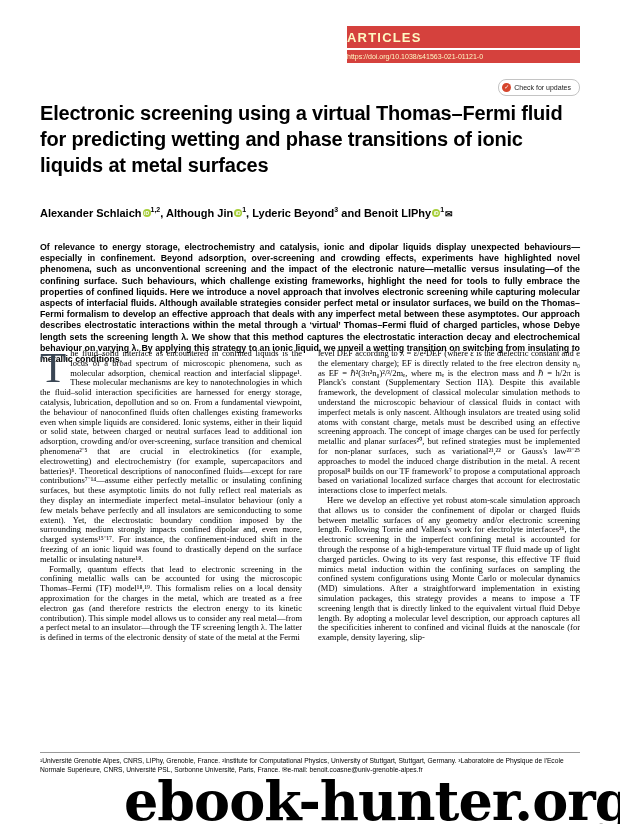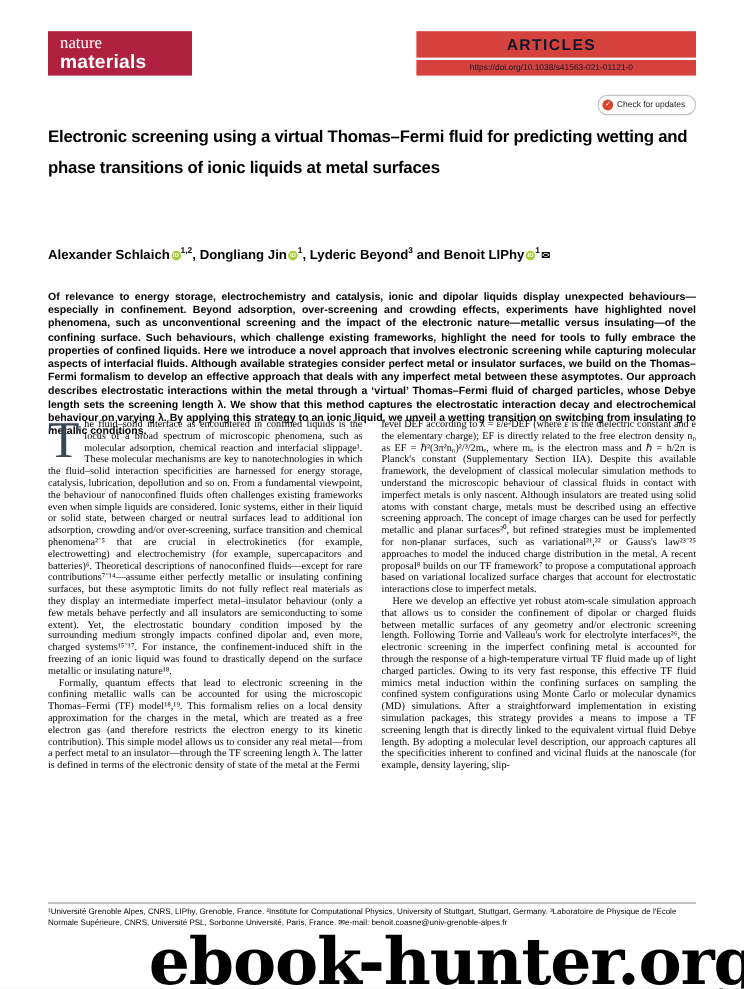--- a/index.html
+++ b/index.html
@@ -5,31 +5,31 @@
   html,body{margin:0;padding:0;background:#e8e8e8;}
   .page{position:relative;width:620px;height:824px;background:#ffffff;overflow:hidden;
         font-family:"Liberation Sans",sans-serif;color:#000;margin:0 auto;}
 
   
   .logo{position:absolute;left:40px;top:26px;width:120px;height:37px;
         background:var(--logo_bg,#b0203f);color:#fff;box-sizing:border-box;padding:3px 0 0 10px;}
   .logo-nature{font-family:"Liberation Serif",serif;font-size:14px;line-height:15px;}
   .logo-materials{font-weight:bold;font-size:16px;line-height:17px;letter-spacing:.2px;}
   .band{position:absolute;left:347px;right:40px;background:var(--banner_bg,#d5413d);
-        color:#0f172a;text-align:center;box-sizing:border-box;}
+        color:#fef9c3;text-align:left;box-sizing:border-box;}
   .band.articles{top:26px;height:22px;font-size:13px;font-weight:bold;letter-spacing:1.2px;padding:4px 8px 0 0;}
   .band.doi{top:50px;height:13px;font-size:7px;padding:3px 8px 0 0;}
   .check{position:absolute;right:40px;top:79px;height:15px;border:1px solid #c4c4c4;border-radius:8px;
          display:flex;align-items:center;gap:3px;padding:0 8px 0 3px;font-size:7px;color:#222;background:#fff;}
   .cm-icon{width:9px;height:9px;border-radius:50%;background:var(--crossmark_red,#d6452c);
            color:#fff;font-size:6px;line-height:9px;text-align:center;display:inline-block;}
 
   
   .title{position:absolute;left:40px;top:100px;width:548px;margin:0;
-         font-size:14px;line-height:26px;font-weight:bold;letter-spacing:-.2px;}
+         font-size:20px;line-height:26px;font-weight:bold;letter-spacing:-.2px;}
   .authors{position:absolute;left:40px;top:206px;width:540px;font-size:11px;font-weight:bold;}
   .authors sup{font-size:7px;}
   .orcid{display:inline-block;width:8px;height:8px;border-radius:50%;background:var(--orcid_green,#a6ce39);
          color:#fff;font-size:5px;line-height:8px;text-align:center;vertical-align:2px;margin-left:1px;font-weight:bold;}
   .env{font-size:9px;margin-left:1px;}
 
   
   .abstract{position:absolute;left:40px;right:40px;top:242px;margin:0;
             font-size:8.8px;line-height:11.2px;font-weight:bold;text-align:justify;}
 
@@ -51,36 +51,32 @@
   
   .watermark{position:absolute;left:124px;top:769px;z-index:5;
              font-family:"DejaVu Serif",serif;font-weight:bold;font-size:54px;
              letter-spacing:-1px;white-space:nowrap;color:#000;}
 </style>
 </head>
 <body>
 
 <div class="page">
 
-  <div class="logo">
-    <div class="logo-nature">nature</div>
-    <div class="logo-materials">materials</div>
-  </div>
   <div class="band articles">ARTICLES</div>
   <div class="band doi">https://doi.org/10.1038/s41563-021-01121-0</div>
   <div class="check">
     <span class="cm-icon">✓</span>
     <span>Check for updates</span>
   </div>
 
   <h1 class="title">Electronic screening using a virtual Thomas–Fermi fluid for predicting wetting and phase transitions of ionic liquids at metal surfaces</h1>
 
   <div class="authors">
     <span>Alexander Schlaich</span><span class="orcid">iD</span><sup>1,2</sup><span>, </span>
-    <span>Dongliang Jin</span><span class="orcid">iD</span><sup>1</sup><span>, </span>
+    <span>Although Jin</span><span class="orcid">iD</span><sup>1</sup><span>, </span>
     <span>Lyderic Beyond</span><sup>3</sup><span> and </span>
     <span>Benoit LIPhy</span><span class="orcid">iD</span><sup>1</sup><span class="env">✉</span>
   </div>
 
   <p class="abstract">Of relevance to energy storage, electrochemistry and catalysis, ionic and dipolar liquids display unexpected behaviours—especially in confinement. Beyond adsorption, over-screening and crowding effects, experiments have highlighted novel phenomena, such as unconventional screening and the impact of the electronic nature—metallic versus insulating—of the confining surface. Such behaviours, which challenge existing frameworks, highlight the need for tools to fully embrace the properties of confined liquids. Here we introduce a novel approach that involves electronic screening while capturing molecular aspects of interfacial fluids. Although available strategies consider perfect metal or insulator surfaces, we build on the Thomas–Fermi formalism to develop an effective approach that deals with any imperfect metal between these asymptotes. Our approach describes electrostatic interactions within the metal through a ‘virtual’ Thomas–Fermi fluid of charged particles, whose Debye length sets the screening length λ. We show that this method captures the electrostatic interaction decay and electrochemical behaviour on varying λ. By applying this strategy to an ionic liquid, we unveil a wetting transition on switching from insulating to metallic conditions.</p>
 
   <div class="body">
     <div class="col">
       <p><span class="dropcap">T</span><span>he fluid–solid interface as encountered in confined liquids is the locus of a broad spectrum of microscopic phenomena, such as molecular adsorption, chemical reaction and interfacial slippage¹. These molecular mechanisms are key to nanotechnologies in which the fluid–solid interaction specificities are harnessed for energy storage, catalysis, lubrication, depollution and so on. From a fundamental viewpoint, the behaviour of nanoconfined fluids often challenges existing frameworks even when simple liquids are considered. Ionic systems, either in their liquid or solid state, between charged or neutral surfaces lead to additional ion adsorption, crowding and/or over-screening, surface transition and chemical phenomena²⁻⁵ that are crucial in electrokinetics (for example, electrowetting) and electrochemistry (for example, supercapacitors and batteries)⁶. Theoretical descriptions of nanoconfined fluids—except for rare contributions⁷⁻¹⁴—assume either perfectly metallic or insulating confining surfaces, but these asymptotic limits do not fully reflect real materials as they display an intermediate imperfect metal–insulator behaviour (only a few metals behave perfectly and all insulators are semiconducting to some extent). Yet, the electrostatic boundary condition imposed by the surrounding medium strongly impacts confined dipolar and, even more, charged systems¹⁵⁻¹⁷. For instance, the confinement-induced shift in the freezing of an ionic liquid was found to drastically depend on the surface metallic or insulating nature¹⁸.</span></p>
       <p class="indent">Formally, quantum effects that lead to electronic screening in the confining metallic walls can be accounted for using the microscopic Thomas–Fermi (TF) model¹⁸,¹⁹. This formalism relies on a local density approximation for the charges in the metal, which are treated as a free electron gas (and therefore restricts the electron energy to its kinetic contribution). This simple model allows us to consider any real metal—from a perfect metal to an insulator—through the TF screening length λ. The latter is defined in terms of the electronic density of state of the metal at the Fermi</p>

